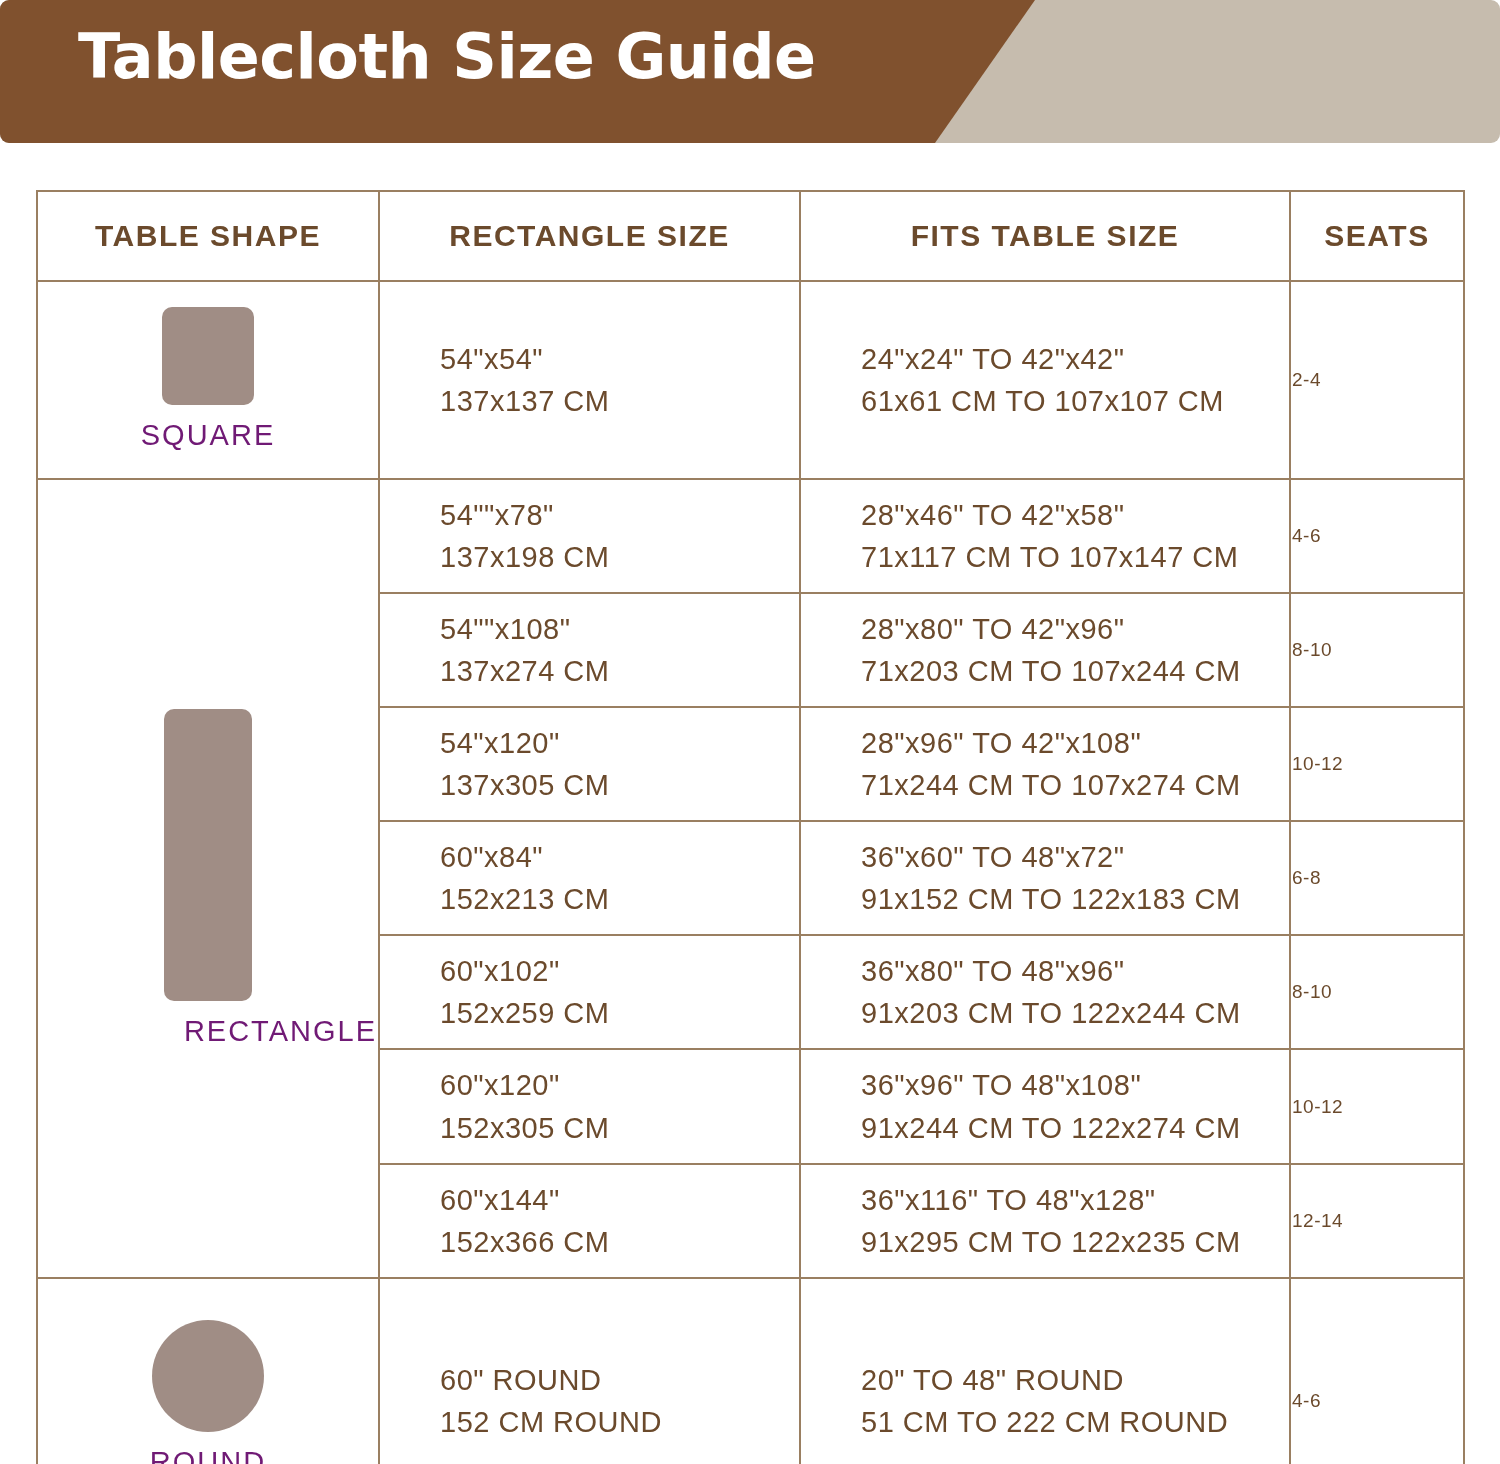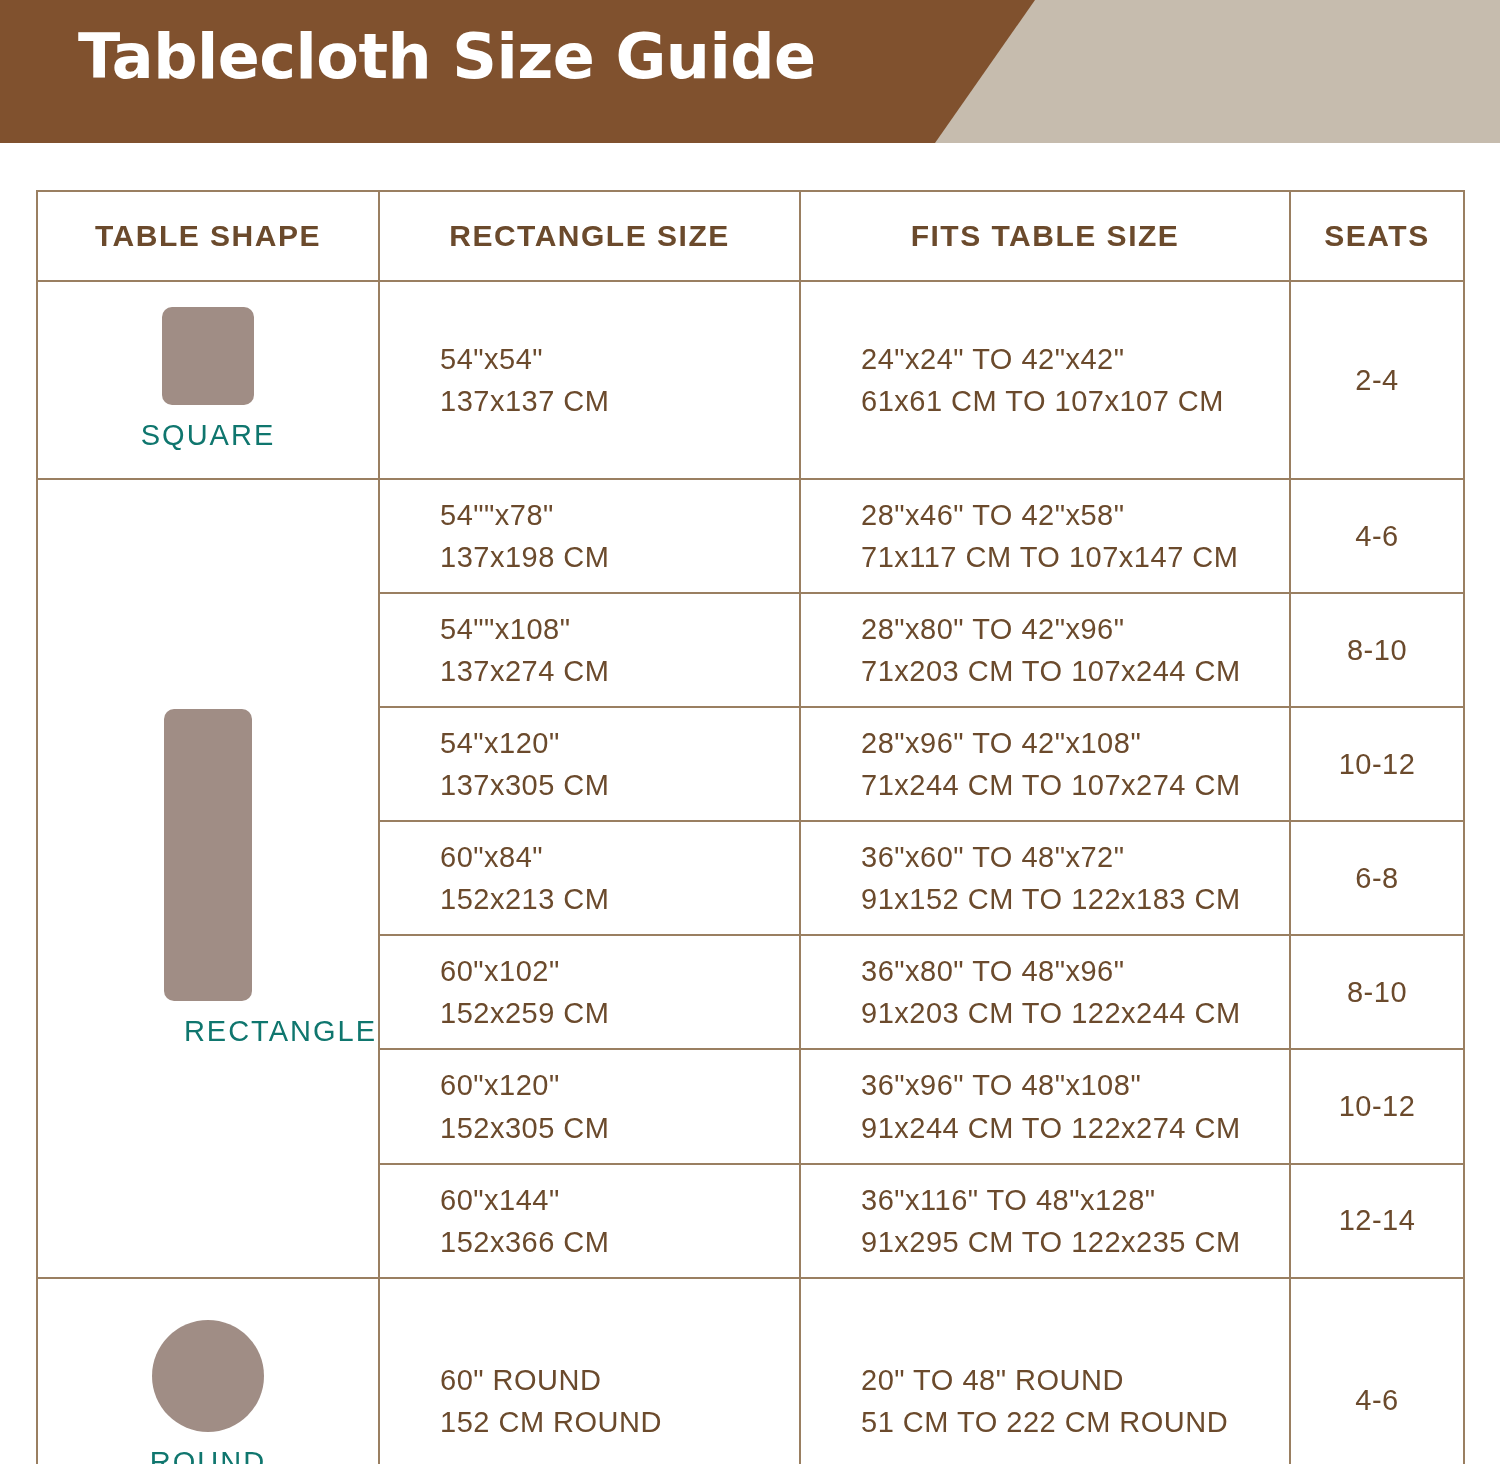--- a/index.html
+++ b/index.html
@@ -14,20 +14,21 @@
     overflow: hidden;
   }
 
   
   .header {
     position: relative;
     width: 1500px;
     height: 143px;
     background: #c6bcae;
     overflow: hidden;
+    border-radius: 9px;
   }
   .header-shape {
     position: absolute;
     top: 0;
     left: 0;
     width: 1035px;
     height: 143px;
     background: #80512e;
     clip-path: polygon(0 0, 1035px 0, 935px 143px, 0 143px);
   }
@@ -76,21 +77,21 @@
   .col-fits  { width: 490px; }
   .col-seats { width: 174px; }
 
   .shape-cell {
     text-align: center;
     padding: 14px 0 16px 0;
   }
   .shape-label {
     font-size: 29px;
     letter-spacing: 2px;
-    color: #0f766e;
+    color: #701a75;
     margin-top: 14px;
   }
   .sq-swatch {
     width: 92px;
     height: 98px;
     background: #a08d85;
     border-radius: 10px;
     margin: 0 auto;
   }
   .rect-swatch {
@@ -111,22 +112,22 @@
   .data-cell {
     padding: 14px 0 14px 60px;
     font-size: 29px;
     line-height: 1.45;
     color: #6b4a2c;
     letter-spacing: 0.5px;
     white-space: nowrap;
   }
   .data-cell .l2 { display: block; }
   .seats-cell {
-    text-align: center;
-    font-size: 29px;
+    text-align: left;
+    font-size: 19px;
     color: #6b4a2c;
     letter-spacing: 0.5px;
   }
   .rect-shape-cell {
     text-align: right;
     vertical-align: middle;
   }
   .round-row td { height: 214px; }
   .square-row td { height: 166px; }
 </style>

